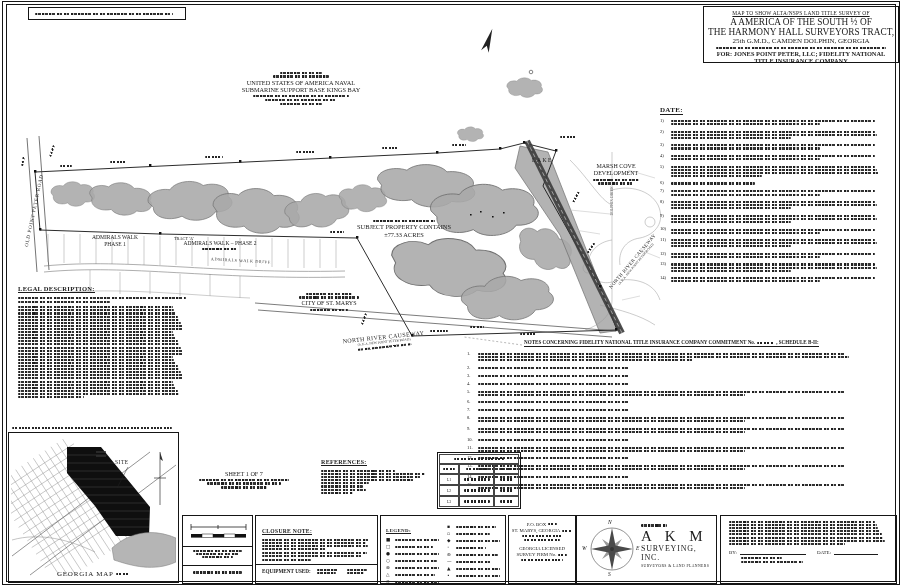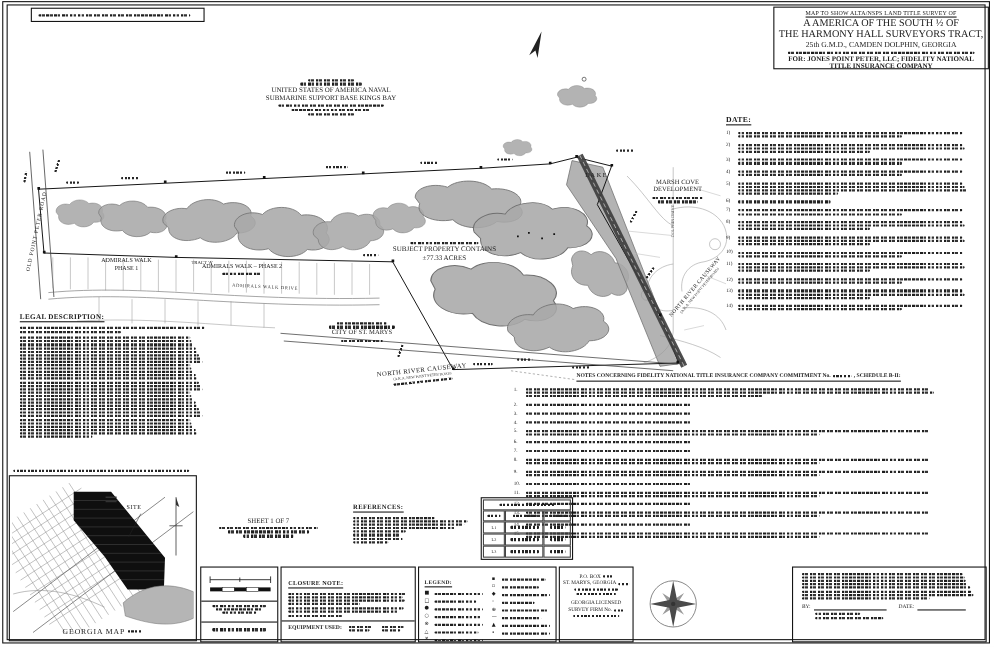--- a/index.html
+++ b/index.html
@@ -712,20 +712,32 @@
       </div>
     <div class="adr">
         <span>SURVEY FIRM No.</span>
         <i class="ifz" style="width:9px"></i>
       </div>
     <div class="adr">
         <i class="ifz" style="width:42px"></i>
       </div>
   </div>
 
+  <div class="panel" style="left:576px;top:515px;width:141px;height:69px;z-index:2">
+    <span class="lbl" style="left:31px;top:3px;font-size:5.5px;font-style:italic">N</span>
+    <span class="lbl" style="left:59px;top:29px;font-size:5.5px;font-style:italic">E</span>
+    <span class="lbl" style="left:31px;top:55px;font-size:5.5px;font-style:italic">S</span>
+    <span class="lbl" style="left:5px;top:29px;font-size:5.5px;font-style:italic">W</span>
+    <div class="abs" style="left:64px;top:6px;width:74px">
+      <div class="fuzz" style="width:26px;height:3px"></div>
+      <div style="font-size:15px;letter-spacing:5px;line-height:16px">A K M</div>
+      <div style="font-size:8px;letter-spacing:.8px;line-height:9px">SURVEYING, INC.</div>
+      <div style="font-size:3.8px;letter-spacing:.4px;margin-top:1.5px">SURVEYORS &amp; LAND PLANNERS</div>
+    </div>
+  </div>
 
   <div class="panel" style="left:720px;top:515px;width:177px;height:69px;z-index:2;padding:4px 8px;box-sizing:border-box">
     <div class="dense">
         <div class="fuzz" style="width: 92%;"></div>
         <div class="fuzz" style="width: 93%;"></div>
         <div class="fuzz" style="width: 94%;"></div>
         <div class="fuzz" style="width: 95%;"></div>
         <div class="fuzz" style="width: 96%;"></div>
         <div class="fuzz" style="width: 97%;"></div>
         <div class="fuzz" style="width: 98%;"></div>

